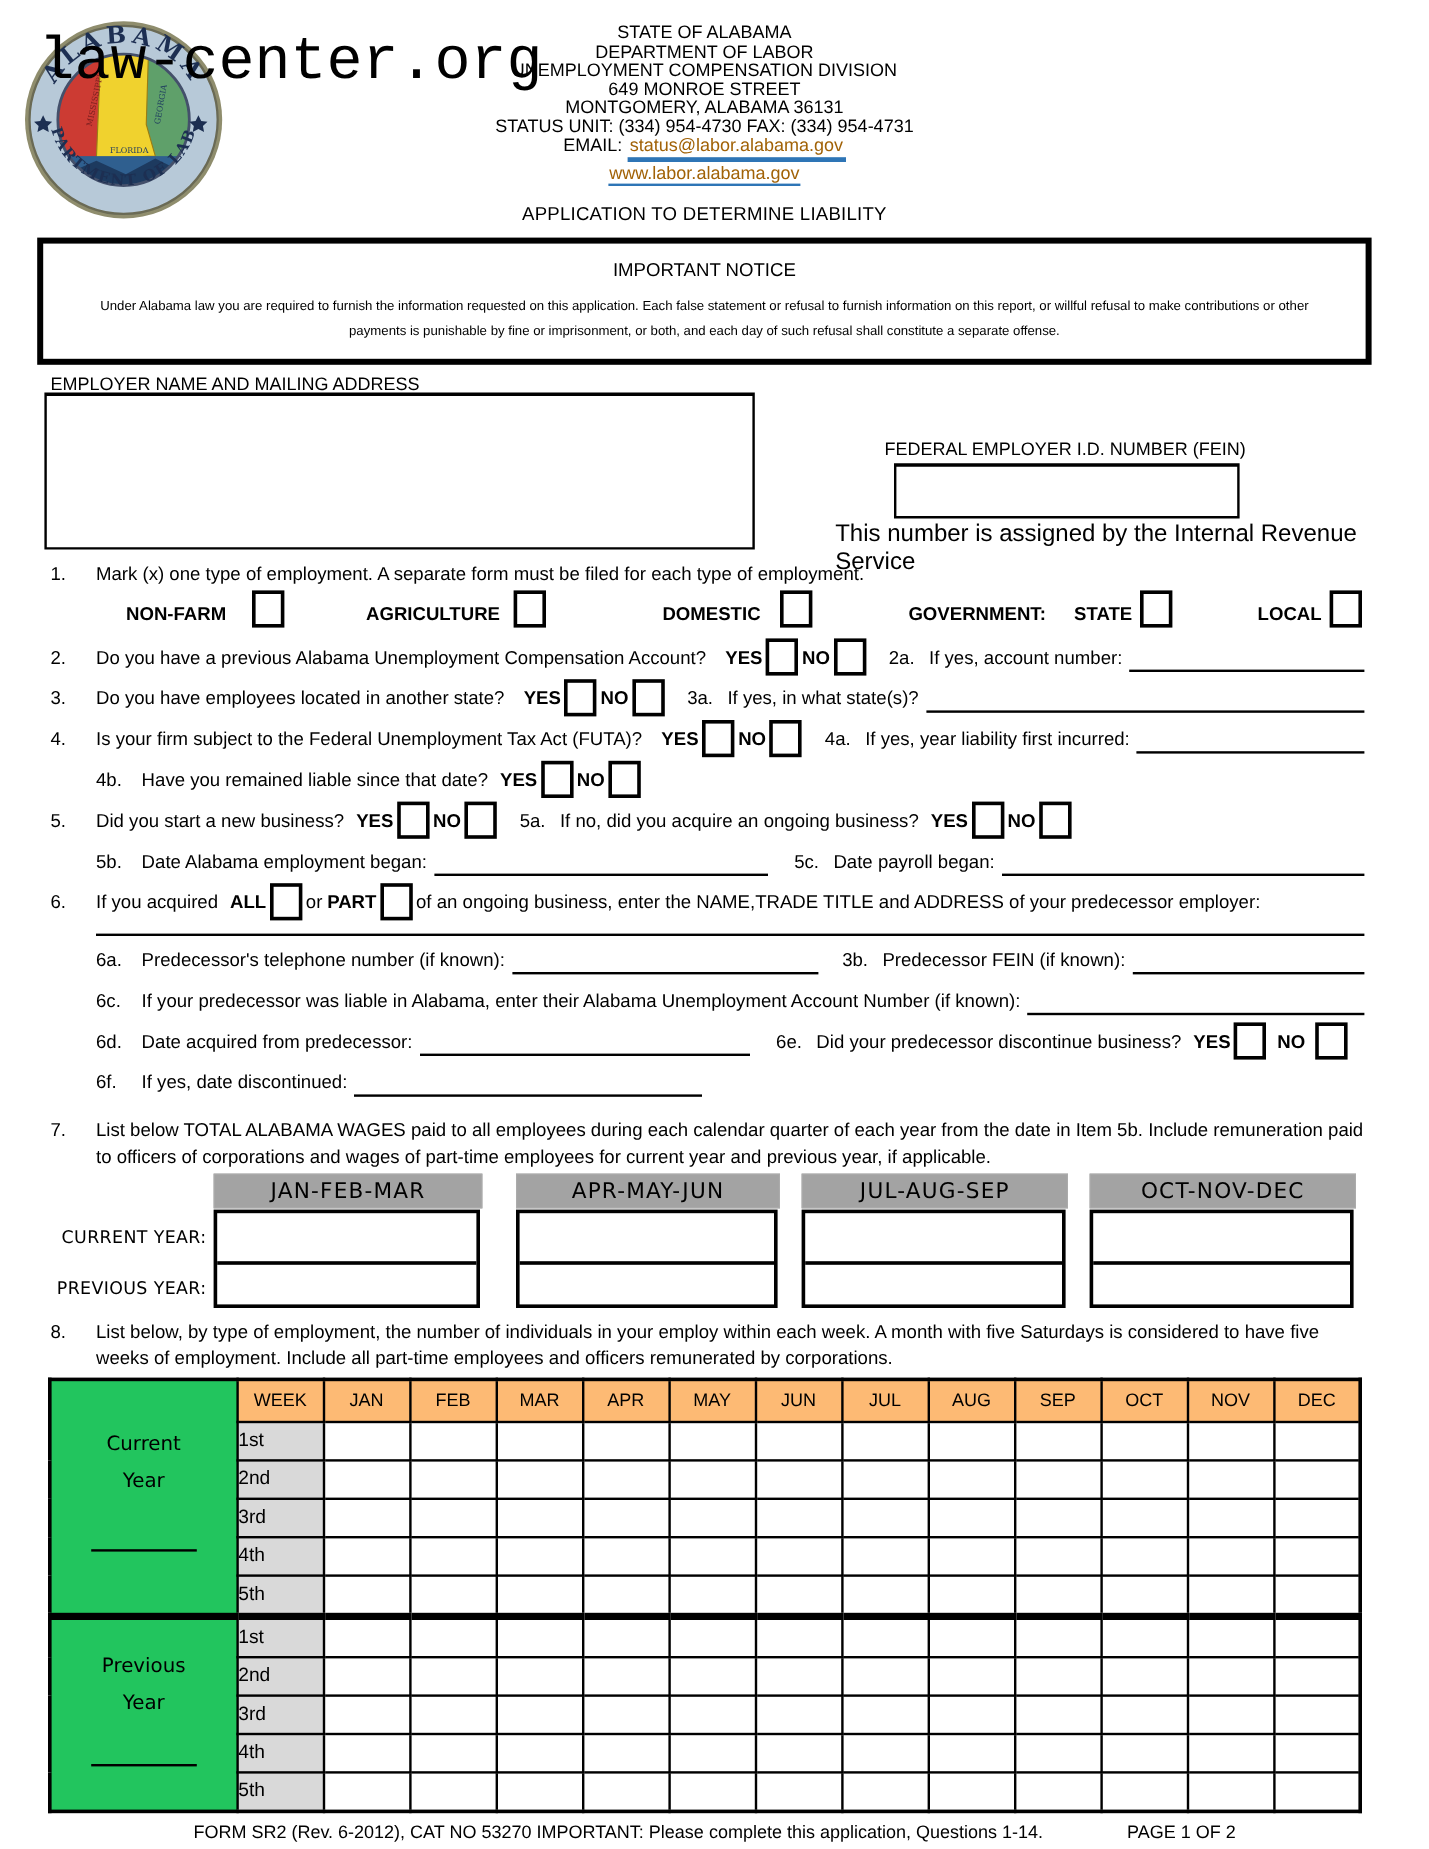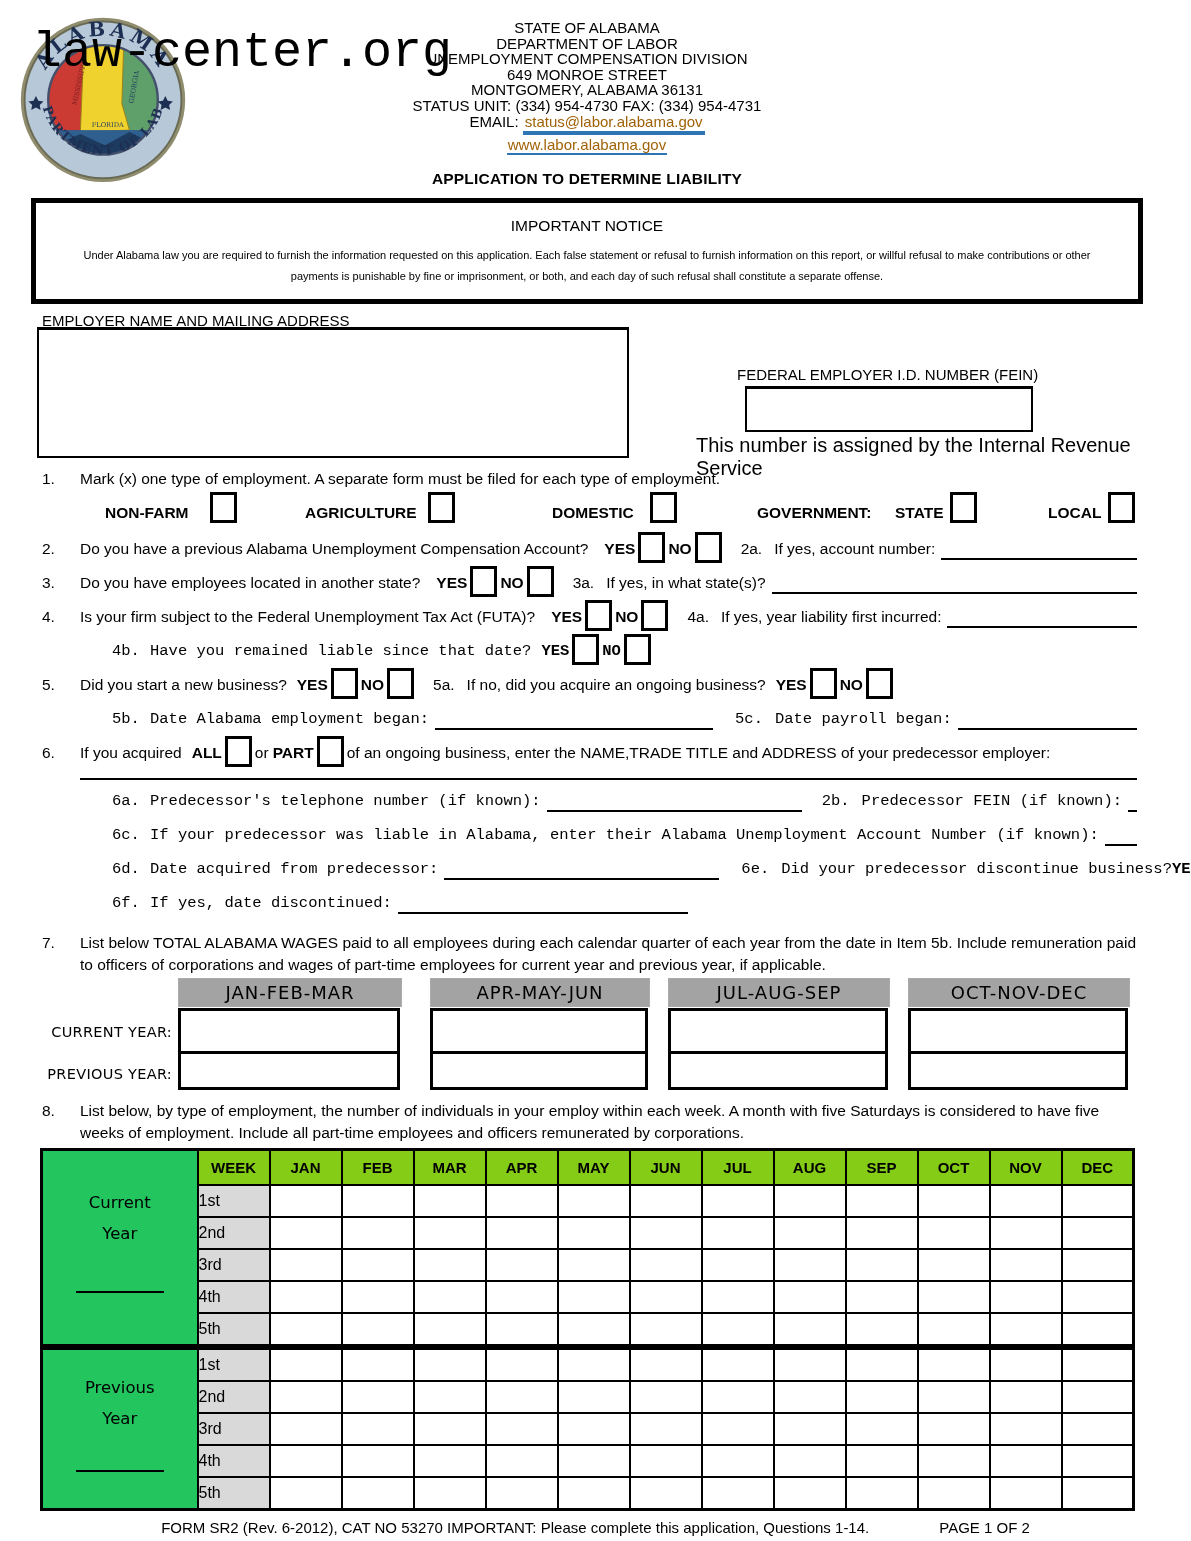--- a/index.html
+++ b/index.html
@@ -12,21 +12,21 @@
   .watermark { position:absolute; left:32px; top:24px; z-index:3;
                font-family:"Liberation Mono","DejaVu Sans Mono",monospace;
                font-size:50px; color:#000; white-space:nowrap; }
   .hdr-text { position:absolute; left:302px; top:20px; width:570px; z-index:2;
               text-align:center; font-size:15px; line-height:15.5px; }
   .hdr-text .ln { white-space:nowrap; }
   .email-line { margin-top:1px; }
   .lnk { color:#a16207; text-decoration:none; display:inline-block; }
   .lnk.email { border-bottom:4px solid #2e75b6; padding:0 2px 1px; }
   .lnk.www { border-bottom:2px solid #2e75b6; padding:0 1px 1px; margin-top:2px; }
-  .form-title { margin-top:16px; font-weight:700; font-size:15.5px; letter-spacing:.2px; }
+  .form-title { margin-top:16px; font-weight:400; font-size:15.5px; letter-spacing:.2px; }
 
   
   .notice { margin:6px 48px 0 31px; border:5px solid #000; text-align:center;
             padding:14px 26px 12px; }
   .notice-title { font-size:15.5px; }
   .notice-body { margin-top:10px; font-size:11px; line-height:21px; }
 
   
   .empsec { position:relative; height:150px; margin-top:8px; }
   .emp-label { position:absolute; left:42px; top:0; font-size:15px;
@@ -36,21 +36,21 @@
   .fein-label { position:absolute; left:737px; top:54px; font-size:15px; }
   .fein-box { position:absolute; left:745px; top:74px; width:284px; height:41px;
               border:2px solid #000; border-top-width:3px; background:#fff; }
   .fein-note { position:absolute; left:696px; top:122px; font-size:20px; }
 
   
   .para { display:flex; padding:0 54px 0 42px; font-size:15.5px; line-height:22px; }
   .para .num, .row .num { width:38px; flex:none; }
   .row { display:flex; align-items:center; padding:0 54px 0 42px; font-size:15.5px;
          height:34px; white-space:nowrap; }
-  .row.indent { padding-left:112px;font-family:Liberation Mono, monospace; }
+  .row.indent { padding-left:80px; }
   .b { font-weight:700; }
   .cb { flex:none; display:inline-block; width:21px; height:25px; border:3px solid #000;
         background:#fff; margin:0 3px; position:relative; top:-2px; }
   .gap-s { display:inline-block; width:10px; } .gap-m { display:inline-block; width:16px; }
   .subnum { margin-left:16px; margin-right:12px; flex:none; }
   .fill { border-bottom:2.5px solid #000; align-self:flex-end; margin:0 0 6px 6px; height:0; flex:none; }
   .fill.grow { flex:1; }
   .w255{width:255px} .w275{width:275px} .w278{width:278px} .w290{width:290px}
   .longline { margin:8px 54px 0 80px; border-bottom:2.5px solid #000; height:0; }
 
@@ -66,21 +66,21 @@
              text-align:center; line-height:27px; }
   .qt-box { position:absolute; top:30px; height:76px; border:3px solid #000; background:#fff; }
   .qt-cur { height:40px; border-bottom:3px solid #000; }
   .yrlabel { position:absolute; left:20px; width:152px; text-align:right;
              font-family:"DejaVu Sans", sans-serif; font-size:14.5px; letter-spacing:.3px; }
 
   
   table.wt { border-collapse:collapse; table-layout:fixed; width:1092px; margin:4px 0 0 40px;
              border:3px solid #000; }
   table.wt th, table.wt td { border:2px solid #000; padding:0; }
-  table.wt th { background:#84cc16; font-size:15px; font-weight:700; height:33px;
+  table.wt th { background:#fdba74; font-size:15px; font-weight:400; height:33px;
                 font-family:"Liberation Sans", sans-serif; }
   td.wk { background:#d9d9d9; font-size:16px; padding-left:13px; height:30px; }
   td.cell { background:#fff; }
   td.lblcell { background:#22c55e; vertical-align:top; }
   tr.thick td { border-top:6px solid #000; }
   .glabel { text-align:center; font-size:16.5px; font-family:"DejaVu Sans", sans-serif; }
   .gline { width:88px; border-bottom:2.5px solid #000; margin:0 auto; height:0; }
 
   
   .footer { display:flex; justify-content:center; gap:70px; font-size:15px; margin-top:8px; }
@@ -257,21 +257,21 @@
     <span class="b" style="margin-left:4px">PART</span>
     <span class="cb"></span>
     <span>of an ongoing business, enter the NAME,TRADE TITLE and ADDRESS of your predecessor employer:</span>
   </div>
   <div class="longline"></div>
 
   <div class="row indent" style="margin-top:4px">
     <span class="num">6a.</span>
     <span>Predecessor's telephone number (if known):</span>
     <span class="fill w255"></span>
-    <span class="subnum" style="margin-left:20px">2b.</span>
+    <span class="subnum" style="margin-left:20px">3b.</span>
     <span>Predecessor FEIN (if known):</span>
     <span class="fill grow"></span>
   </div>
 
   <div class="row indent">
     <span class="num">6c.</span>
     <span>If your predecessor was liable in Alabama, enter their Alabama Unemployment Account Number (if known):</span>
     <span class="fill grow"></span>
   </div>
 

